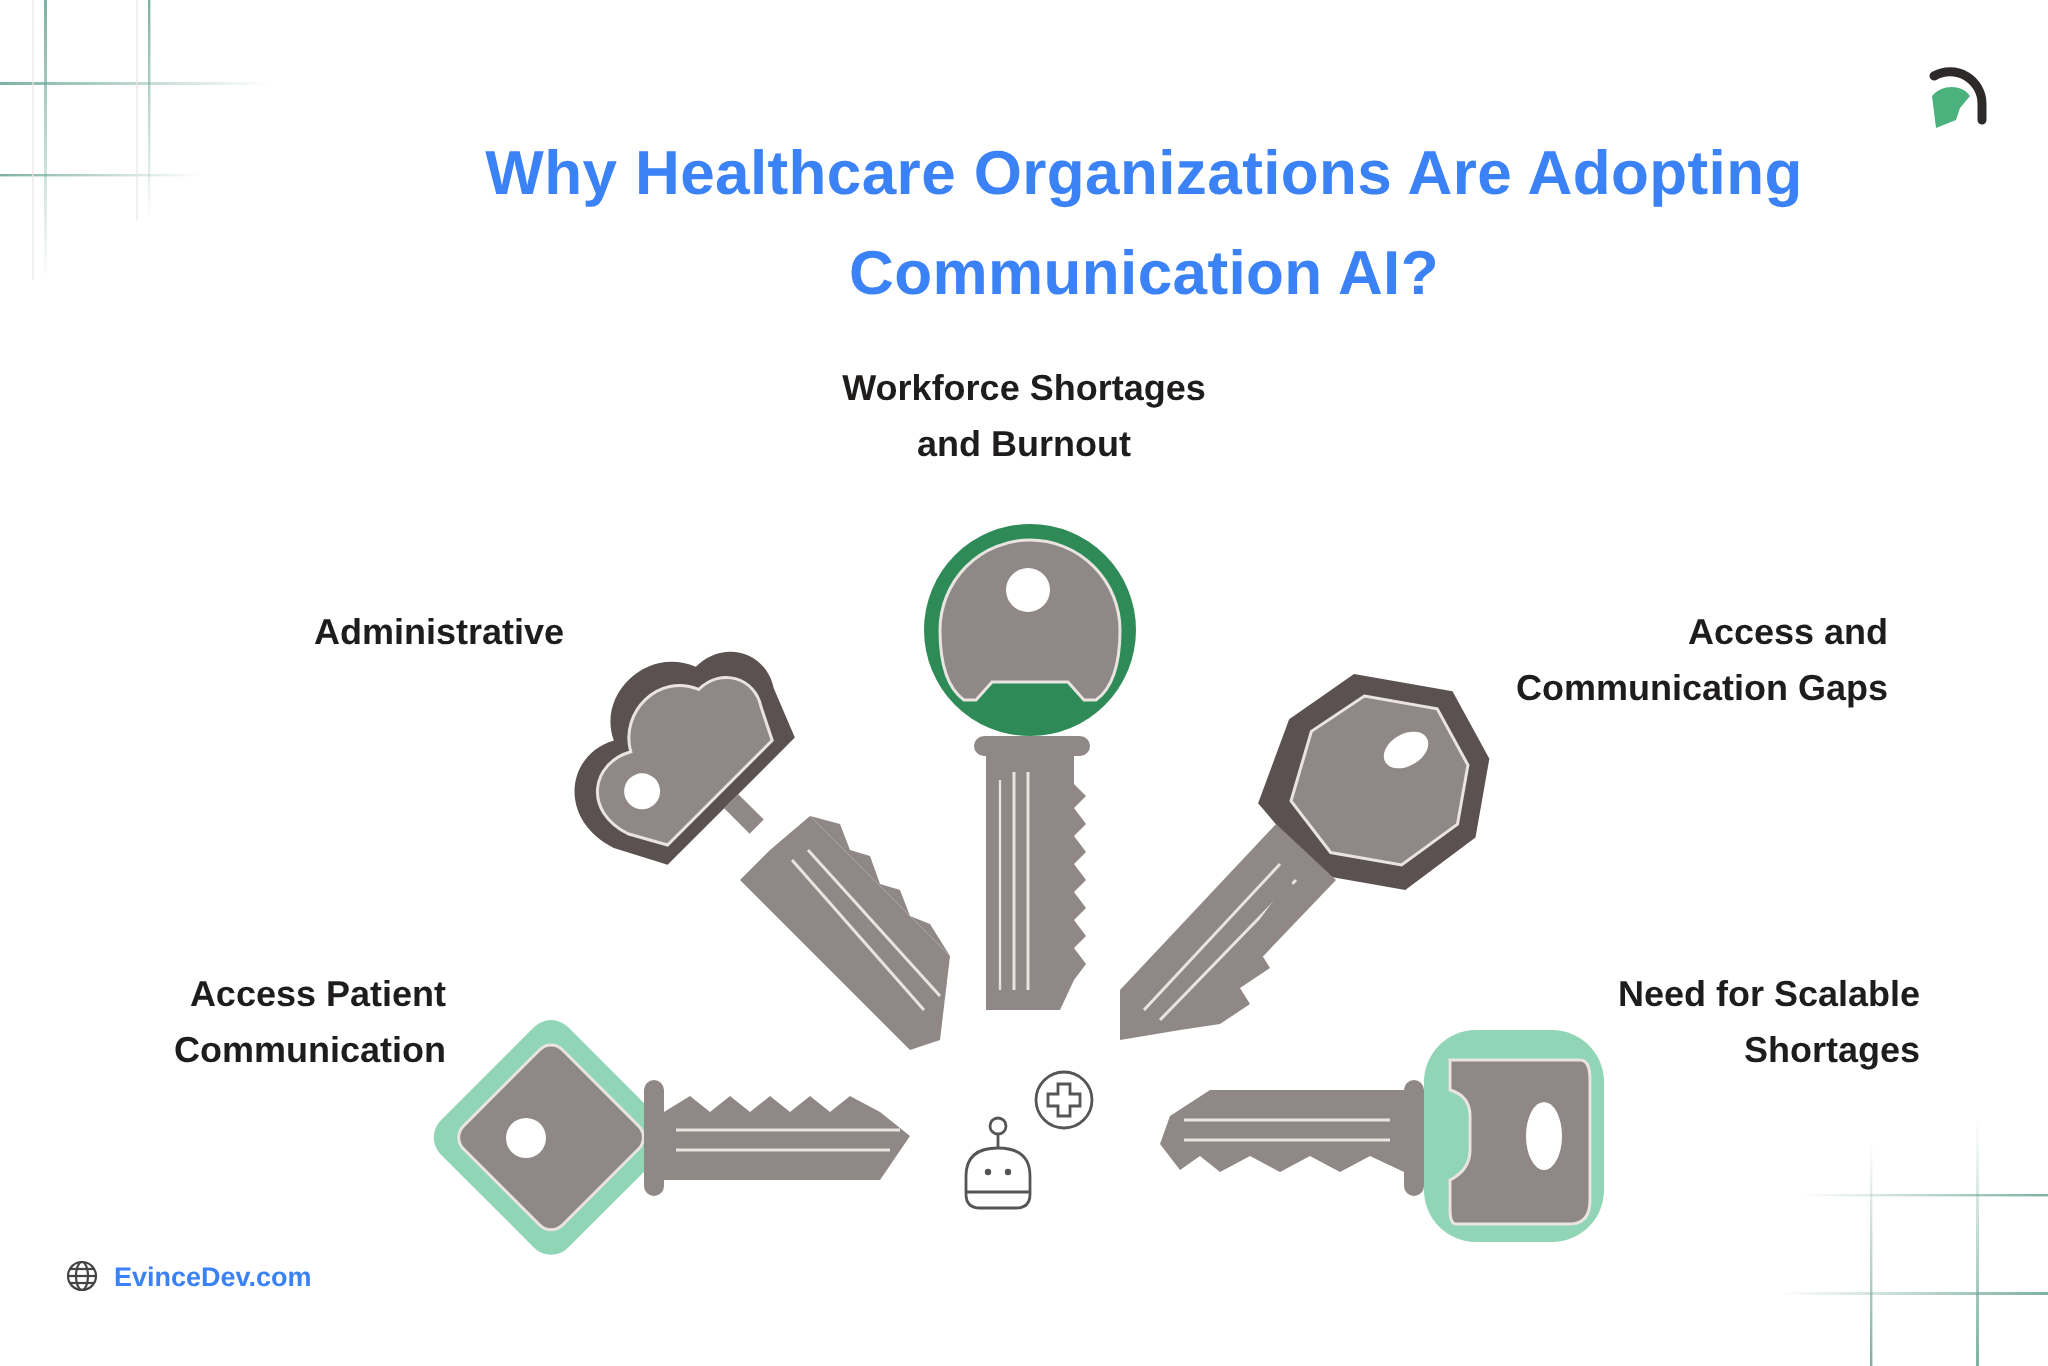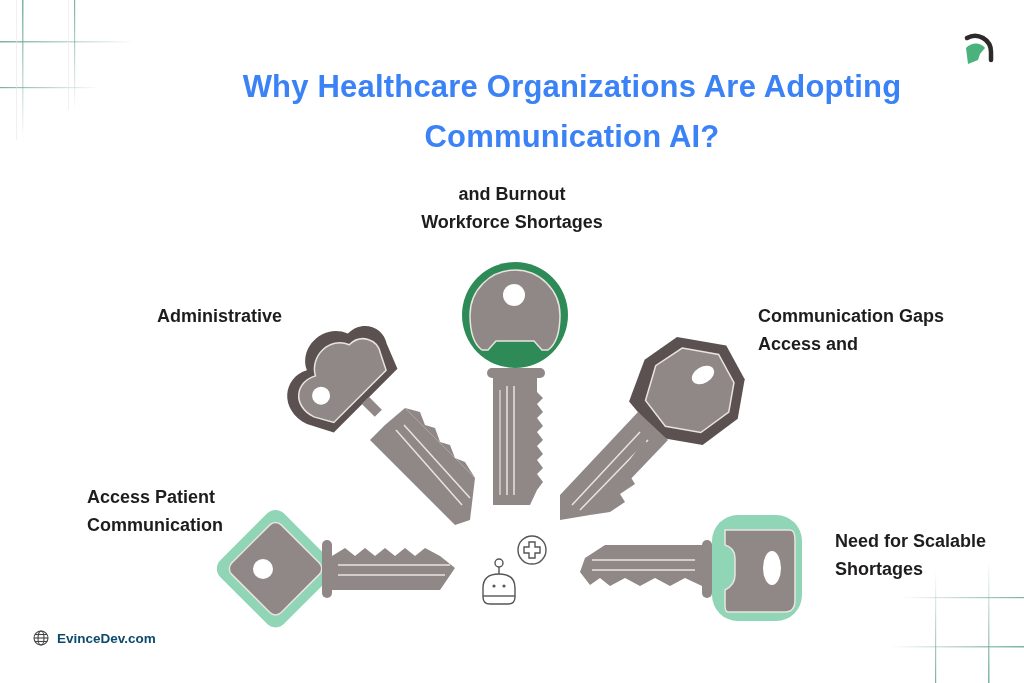--- a/index.html
+++ b/index.html
@@ -13,27 +13,28 @@
   .title {
     position: absolute; left: 16px; top: 62px; width: 1024px; text-align: center;
     font-size: 31px; font-weight: bold; line-height: 50px; color: #3b82f6;
     letter-spacing: 0.2px;
     margin-left: 44px;
   }
   .title span { display: block; }
   .label {
     position: absolute; font-size: 18px; font-weight: bold; line-height: 28px;
     color: #1f1c1c;
+    text-align: right;
   }
   .label span { display: block; }
   .label.center { text-align: center; }
   .logo { position: absolute; left: 955px; top: 30px; width: 42px; height: 42px; }
   .footer {
     position: absolute; left: 33px; top: 630px; display: flex; align-items: center; gap: 8px;
-    font-size: 13.5px; color: #0c4a6e; font-weight: bold;
+    font-size: 13.5px; color: #3b82f6; font-weight: bold;
   }
   .keys { position: absolute; left: 0; top: 0; }
 </style>
 </head>
 <body>
 
 <svg class="deco" style="left:0;top:0" width="160" height="160">
   <defs>
     <linearGradient id="fadeH" x1="0" x2="1">
         <stop offset="0" stop-color="#6fa89a" stop-opacity="0.9"></stop>
@@ -73,35 +74,35 @@
   <path d="M12 8 A16 16 0 0 1 36 22 L36 30" fill="none" stroke="#2f2a2a" stroke-width="4.5" stroke-linecap="round"></path>
   <path d="M11 18 C16 12, 26 12, 30 18 L25 24 L23 30 L13 34 Z" fill="#4cb27d"></path>
 </svg>
 
 <div class="title">
   <span>Why Healthcare Organizations Are Adopting</span>
   <span>Communication AI?</span>
 </div>
 
 <div class="label center" style="left:392px;top:180px;width:240px;">
+  <span>Workforce Shortages</span>
   <span>and Burnout</span>
-  <span>Workforce Shortages</span>
 </div>
 <div class="label" style="left:157px;top:302px;">
   <span>Administrative</span>
 </div>
 <div class="label" style="left:758px;top:302px;">
+  <span>Access and</span>
   <span>Communication Gaps</span>
-  <span>Access and</span>
 </div>
 <div class="label" style="left:87px;top:483px;">
   <span>Access Patient</span>
   <span>Communication</span>
 </div>
-<div class="label" style="left:835px;top:483px;margin-top:44px;">
+<div class="label" style="left:809px;top:483px;">
   <span>Need for Scalable</span>
   <span>Shortages</span>
 </div>
 
 <svg class="keys" width="1024" height="683">
 
   <g>
     <circle cx="515" cy="315" r="53" fill="#2e8b57"></circle>
     <path d="M470 315 A45 45 0 1 1 560 315 C560 335 555 345 548 350 L542 350 L534 341 L496 341 L488 350 L482 350 C475 345 470 335 470 315 Z" fill="#8f8887" stroke="#e9e4e0" stroke-width="1.5"></path>
     <circle cx="514" cy="295" r="11" fill="#ffffff"></circle>

